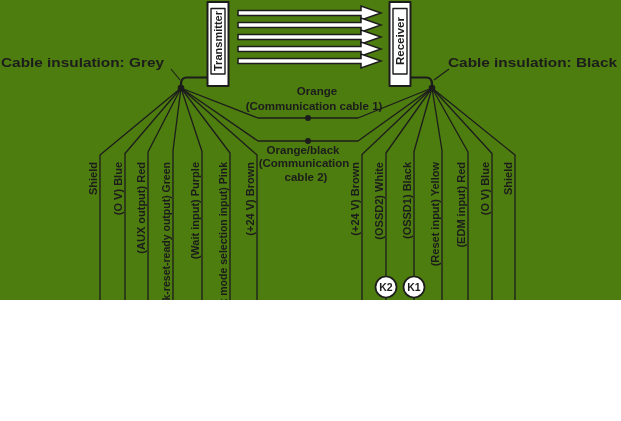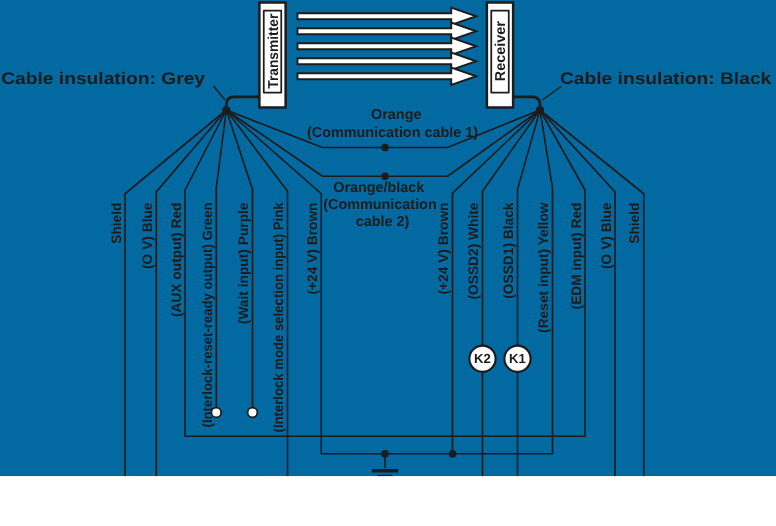--- a/index.html
+++ b/index.html
@@ -1,17 +1,17 @@
 <!DOCTYPE html>
 <html><head>
 <meta charset="utf-8">
 <style>
   html,body{margin:0;padding:0;background:#ffffff;}
   #stage{
-    position:relative;width:621px;height:381px;background:#0369a1;overflow:hidden;
+    position:relative;width:621px;height:300px;background:#4d7c0f;overflow:hidden;
     font-family:"Liberation Sans", sans-serif;
   }
   svg{display:block;}
   .ln{stroke:#1c1c1c;fill:none;stroke-width:1.3;stroke-linejoin:round;stroke-linecap:butt;}
   .cable{stroke-width:2.2;}
   .boxln{stroke-width:2;fill:#ffffff;}
   .inboxln{stroke-width:1.4;fill:#ffffff;}
   .busln{stroke-width:1.6;}
   .arrow{stroke:#1c1c1c;stroke-width:1.5;fill:#ffffff;stroke-linejoin:miter;}
   .dot{fill:#1c1c1c;stroke:none;}

